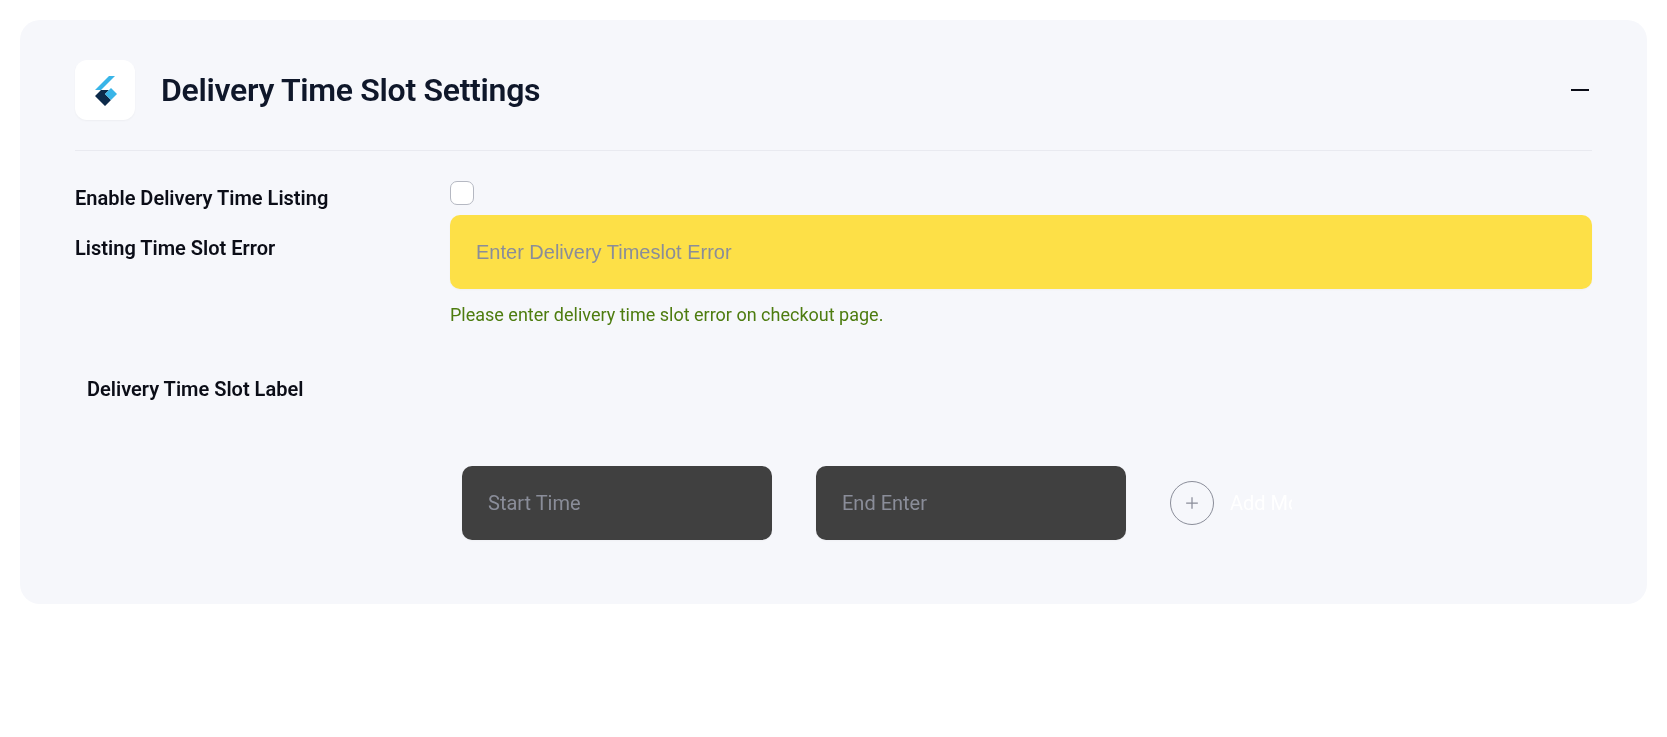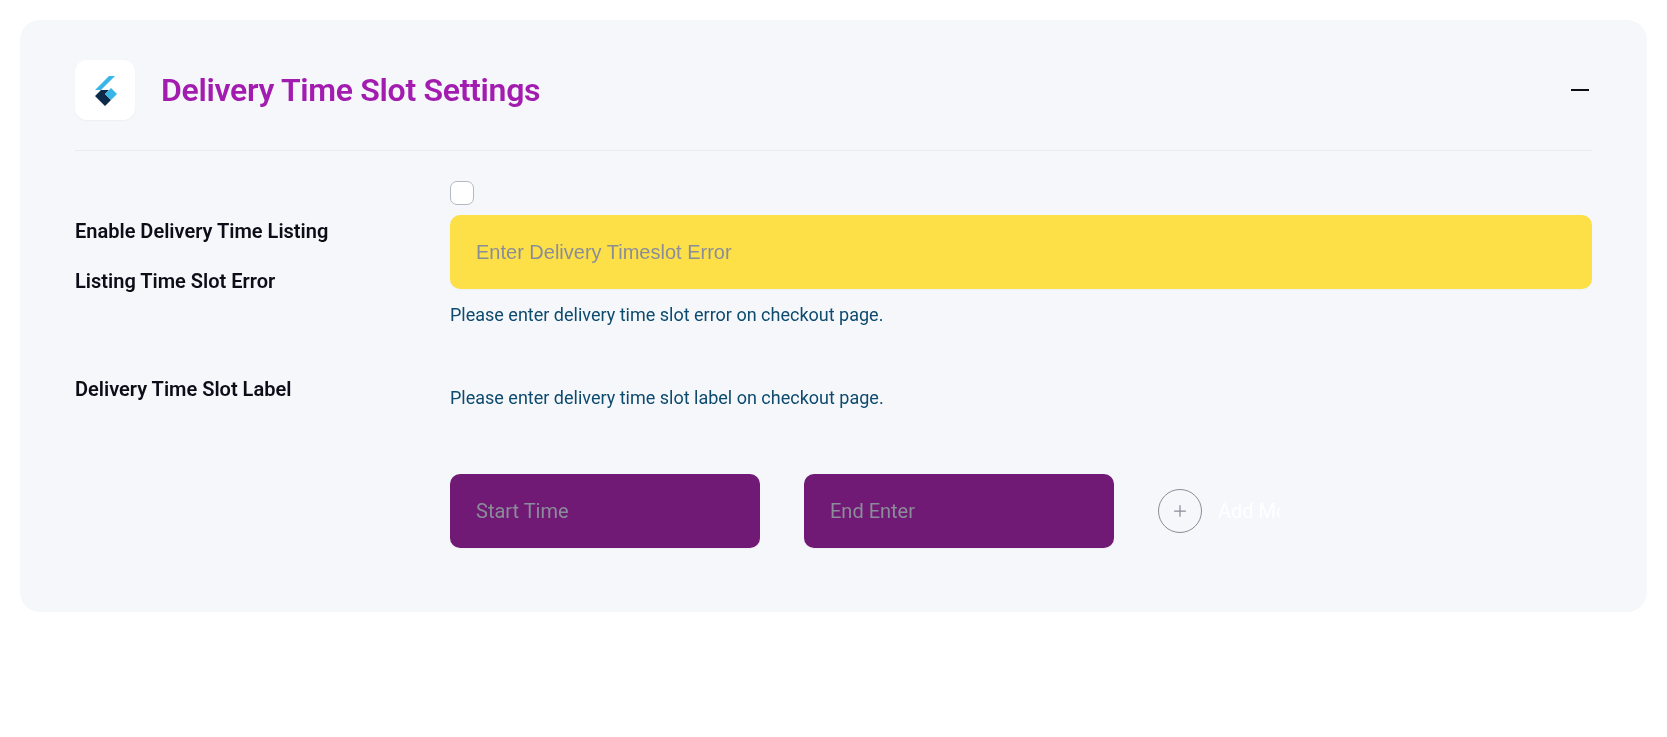--- a/index.html
+++ b/index.html
@@ -44,21 +44,21 @@
       justify-content: center;
       box-shadow: 0 1px 2px rgba(0,0,0,0.04);
     }
     .app-icon-box svg {
       width: 32px;
       height: 32px;
     }
     .panel-title {
       font-size: 32px;
       font-weight: 600;
-      color: #a21caf;
+      color: #0f172a;
       letter-spacing: -0.3px;
     }
     .collapse-btn {
       width: 24px;
       height: 24px;
       display: flex;
       align-items: center;
       justify-content: center;
       cursor: pointer;
       color: #0b0d17;
@@ -66,20 +66,21 @@
     .collapse-btn span {
       display: block;
       width: 18px;
       height: 2px;
       background: #0b0d17;
     }
     .field-row {
       display: flex;
       align-items: flex-start;
       margin-bottom: 14px;
+      margin-left: 12px;
     }
     .field-label-col {
       width: 375px;
       flex-shrink: 0;
       padding-top: 4px;
     }
     .field-label {
       font-size: 20px;
       font-weight: 600;
       color: #0b0d17;
@@ -107,33 +108,33 @@
       padding: 0 26px;
       font-size: 20px;
       color: #0b0d17;
       box-shadow: 0 1px 2px rgba(0,0,0,0.03);
     }
     .text-input::placeholder {
       color: #8a8d99;
     }
     .help-text {
       font-size: 18px;
-      color: #0c4a6e;
+      color: #4d7c0f;
       margin-top: 14px;
       line-height: 1.3;
     }
     .time-row {
       display: flex;
       align-items: center;
       gap: 44px;
     }
     .time-input {
       width: 310px;
       height: 74px;
-      background: #701a75;
+      background: #404040;
       border: none;
       border-radius: 10px;
       padding: 0 26px;
       font-size: 20px;
       color: #8a8d99;
       box-shadow: 0 1px 2px rgba(0,0,0,0.03);
       display: flex;
       align-items: center;
       cursor: pointer;
     }
@@ -169,21 +170,21 @@
     .add-more-label {
       color: #ffffff;
       font-size: 20px;
       white-space: nowrap;
       overflow: hidden;
       text-overflow: clip;
       max-width: 62px;
     }
     .field-row-gap {
       display: flex;
-      align-items: center;
+      align-items: flex-start;
       margin-bottom: 0;
     }
     .labels-stacked-col {
       width: 375px;
       flex-shrink: 0;
     }
     .labels-stacked-col .field-label:first-child {
       margin-bottom: 24px;
       margin-top: 4px;
     }
@@ -222,21 +223,20 @@
     </div>
   </div>
 
   <div style="height:46px"></div>
 
   <div class="field-row">
     <div class="field-label-col">
       <div class="field-label">Delivery Time Slot Label</div>
     </div>
     <div class="field-input-col">
-      <div class="help-text">Please enter delivery time slot label on checkout page.</div>
     </div>
   </div>
 
   <div style="height:50px"></div>
 
   <div class="field-row">
     <div class="field-label-col"></div>
     <div class="field-input-col">
       <div class="time-row">
         <div class="time-input">

